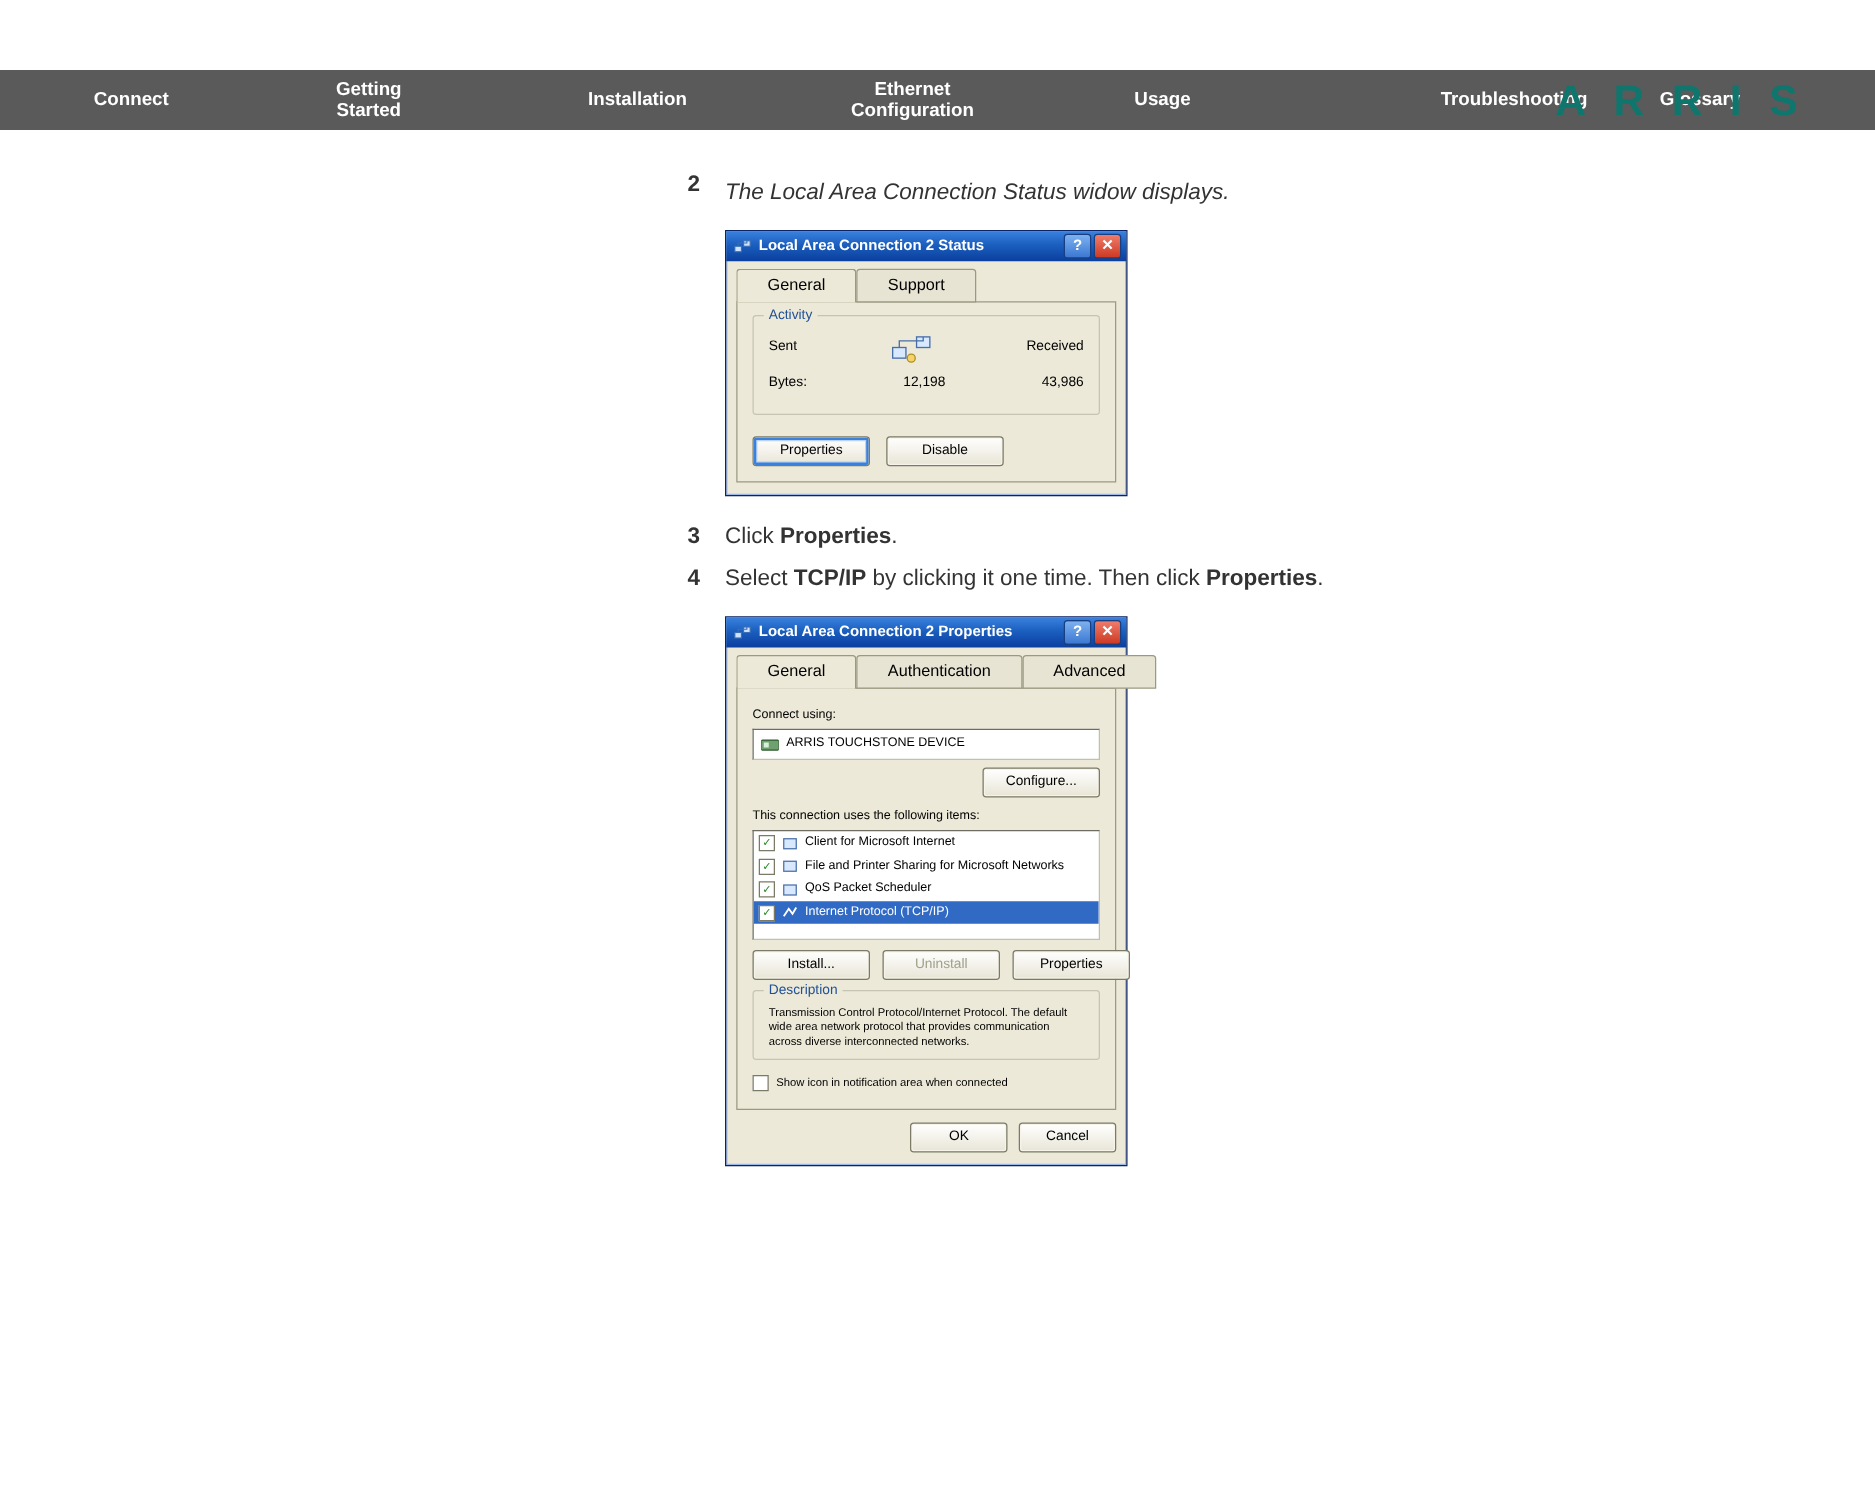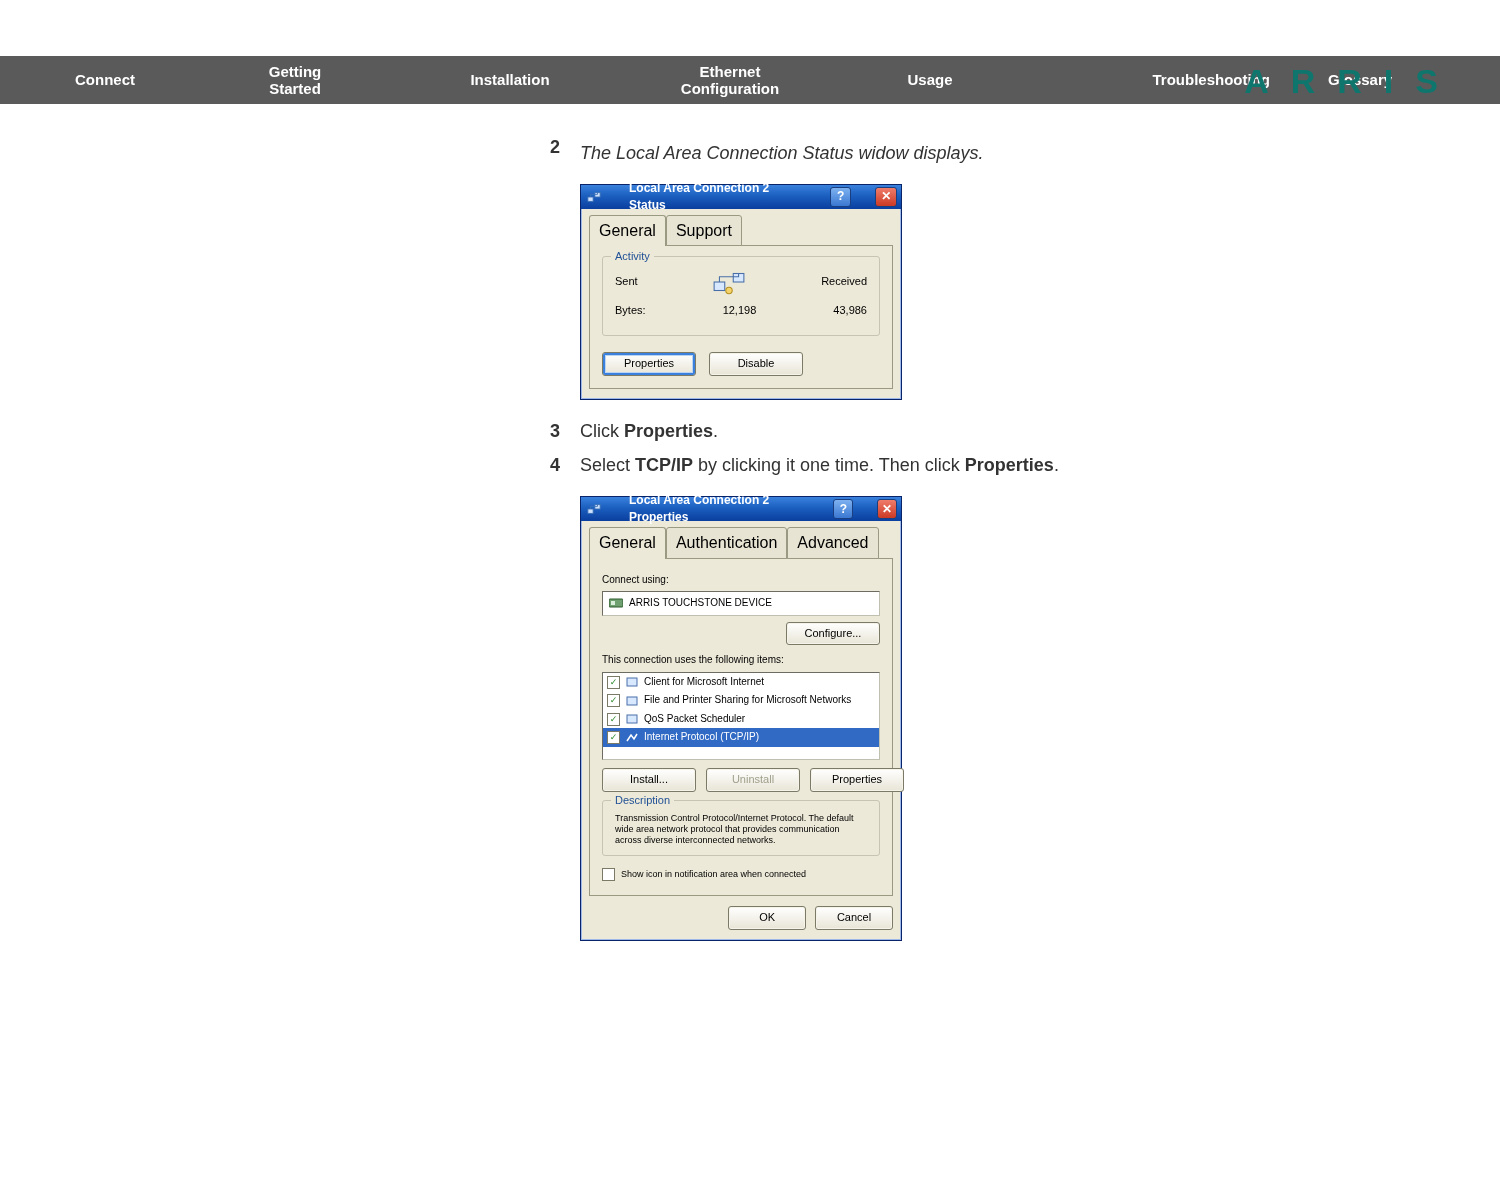--- a/index.html
+++ b/index.html
@@ -86,21 +86,20 @@
   }
   .xp-titlebar {
     height: 24px;
     background: linear-gradient(to bottom, #3a81dd 0%, #1b5fbf 45%, #0a3f9e 100%);
     color: #fff;
     display: flex;
     align-items: center;
     padding: 0 4px 0 6px;
     font-size: 12px;
     font-weight: bold;
-    gap: 22px;
   }
   .xp-titlebar .ti-icon {
     width: 14px; height: 14px;
     margin-right: 6px;
     display:inline-block;
     position: relative;
   }
   .ti-icon svg { width:14px; height:14px; display:block; }
   .xp-titlebar .title-text { flex: 1 1 auto; }
   .xp-titlebar .ctrl {
@@ -120,22 +119,22 @@
   .xp-tabs {
     display:flex;
     gap:0;
     margin-bottom:-1px;
   }
   .xp-tab {
     background:#ece9d8;
     border:1px solid #9a9a82;
     border-bottom:none;
     border-radius:3px 3px 0 0;
-    padding:3px 9px;
-    font-size:16px;
+    padding:3px 24px;
+    font-size:13px;
     position:relative;
     z-index:2;
   }
   .xp-tab.inactive {
     background:#e7e4d3;
     z-index:0;
     border-bottom:1px solid #9a9a82;
   }
   .xp-panel {
     border:1px solid #9a9a82;

